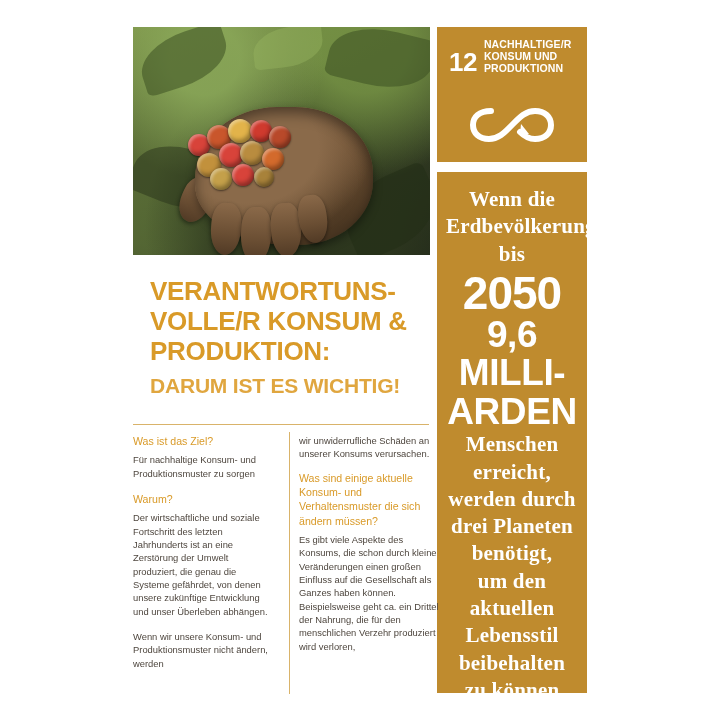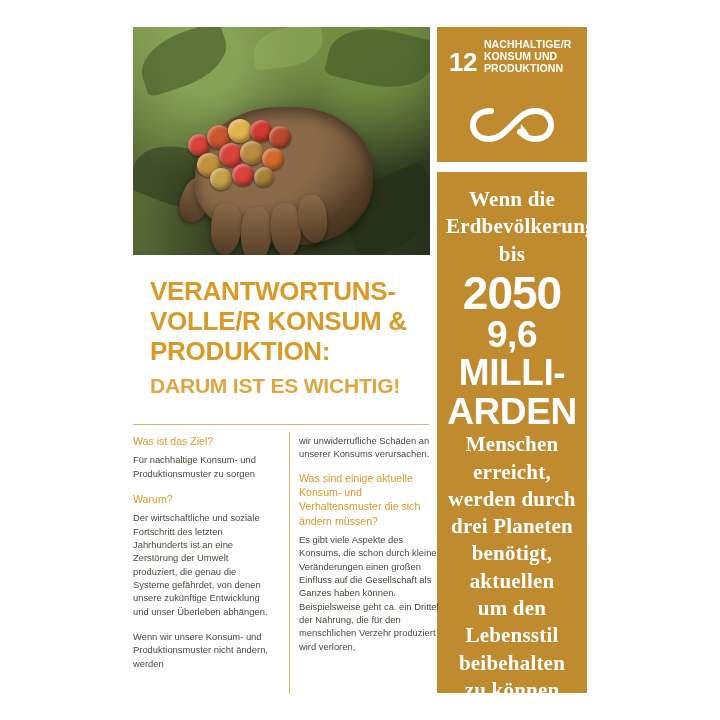--- a/index.html
+++ b/index.html
@@ -292,22 +292,22 @@
     <div class="stat-line">Erdbevölkerung</div>
     <div class="stat-line">bis</div>
     <div class="stat-big">2050</div>
     <div class="stat-mid">9,6 MILLI-</div>
     <div class="stat-mid">ARDEN</div>
     <div class="stat-line">Menschen</div>
     <div class="stat-line">erreicht,</div>
     <div class="stat-line">werden durch</div>
     <div class="stat-line">drei Planeten</div>
     <div class="stat-line">benötigt,</div>
+    <div class="stat-line">um den</div>
     <div class="stat-line">aktuellen</div>
-    <div class="stat-line">um den</div>
     <div class="stat-line">Lebensstil</div>
     <div class="stat-line">beibehalten</div>
     <div class="stat-line">zu können</div>
   </div>
 
   <div class="headline">
     <h1>
       <span>VERANTWORTUNS-</span><br>
       <span>VOLLE/R KONSUM &amp;</span><br>
       <span>PRODUKTION:</span>

